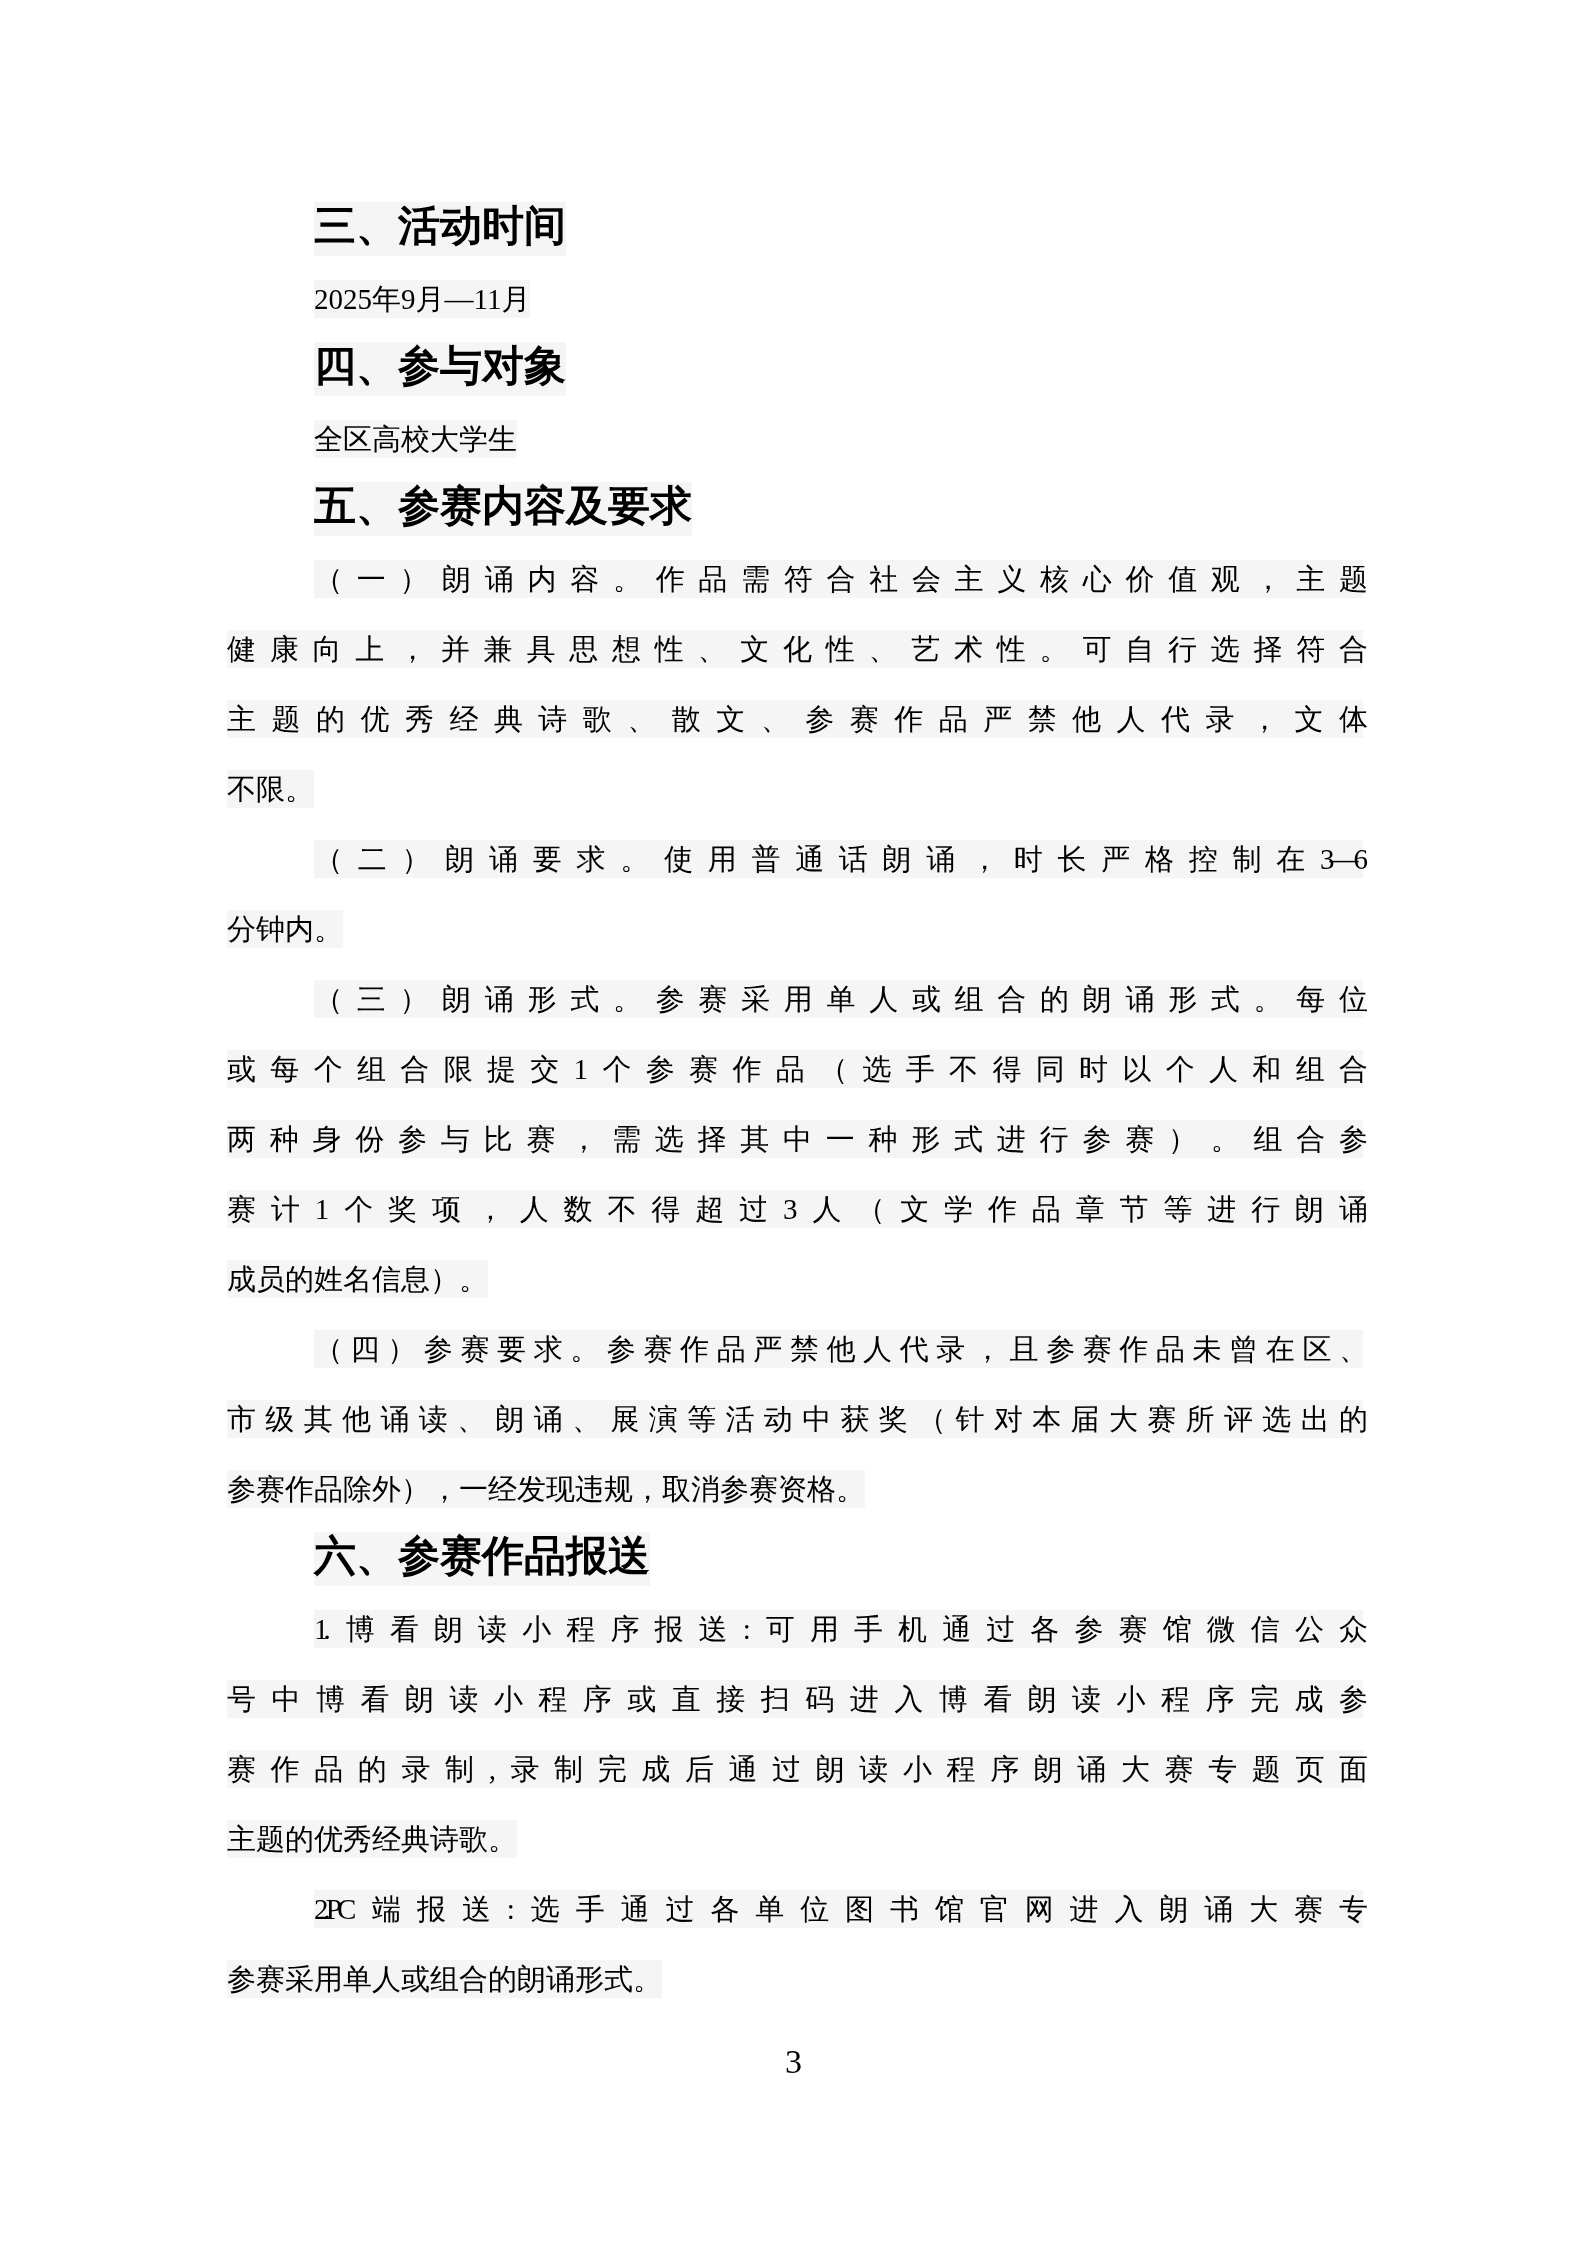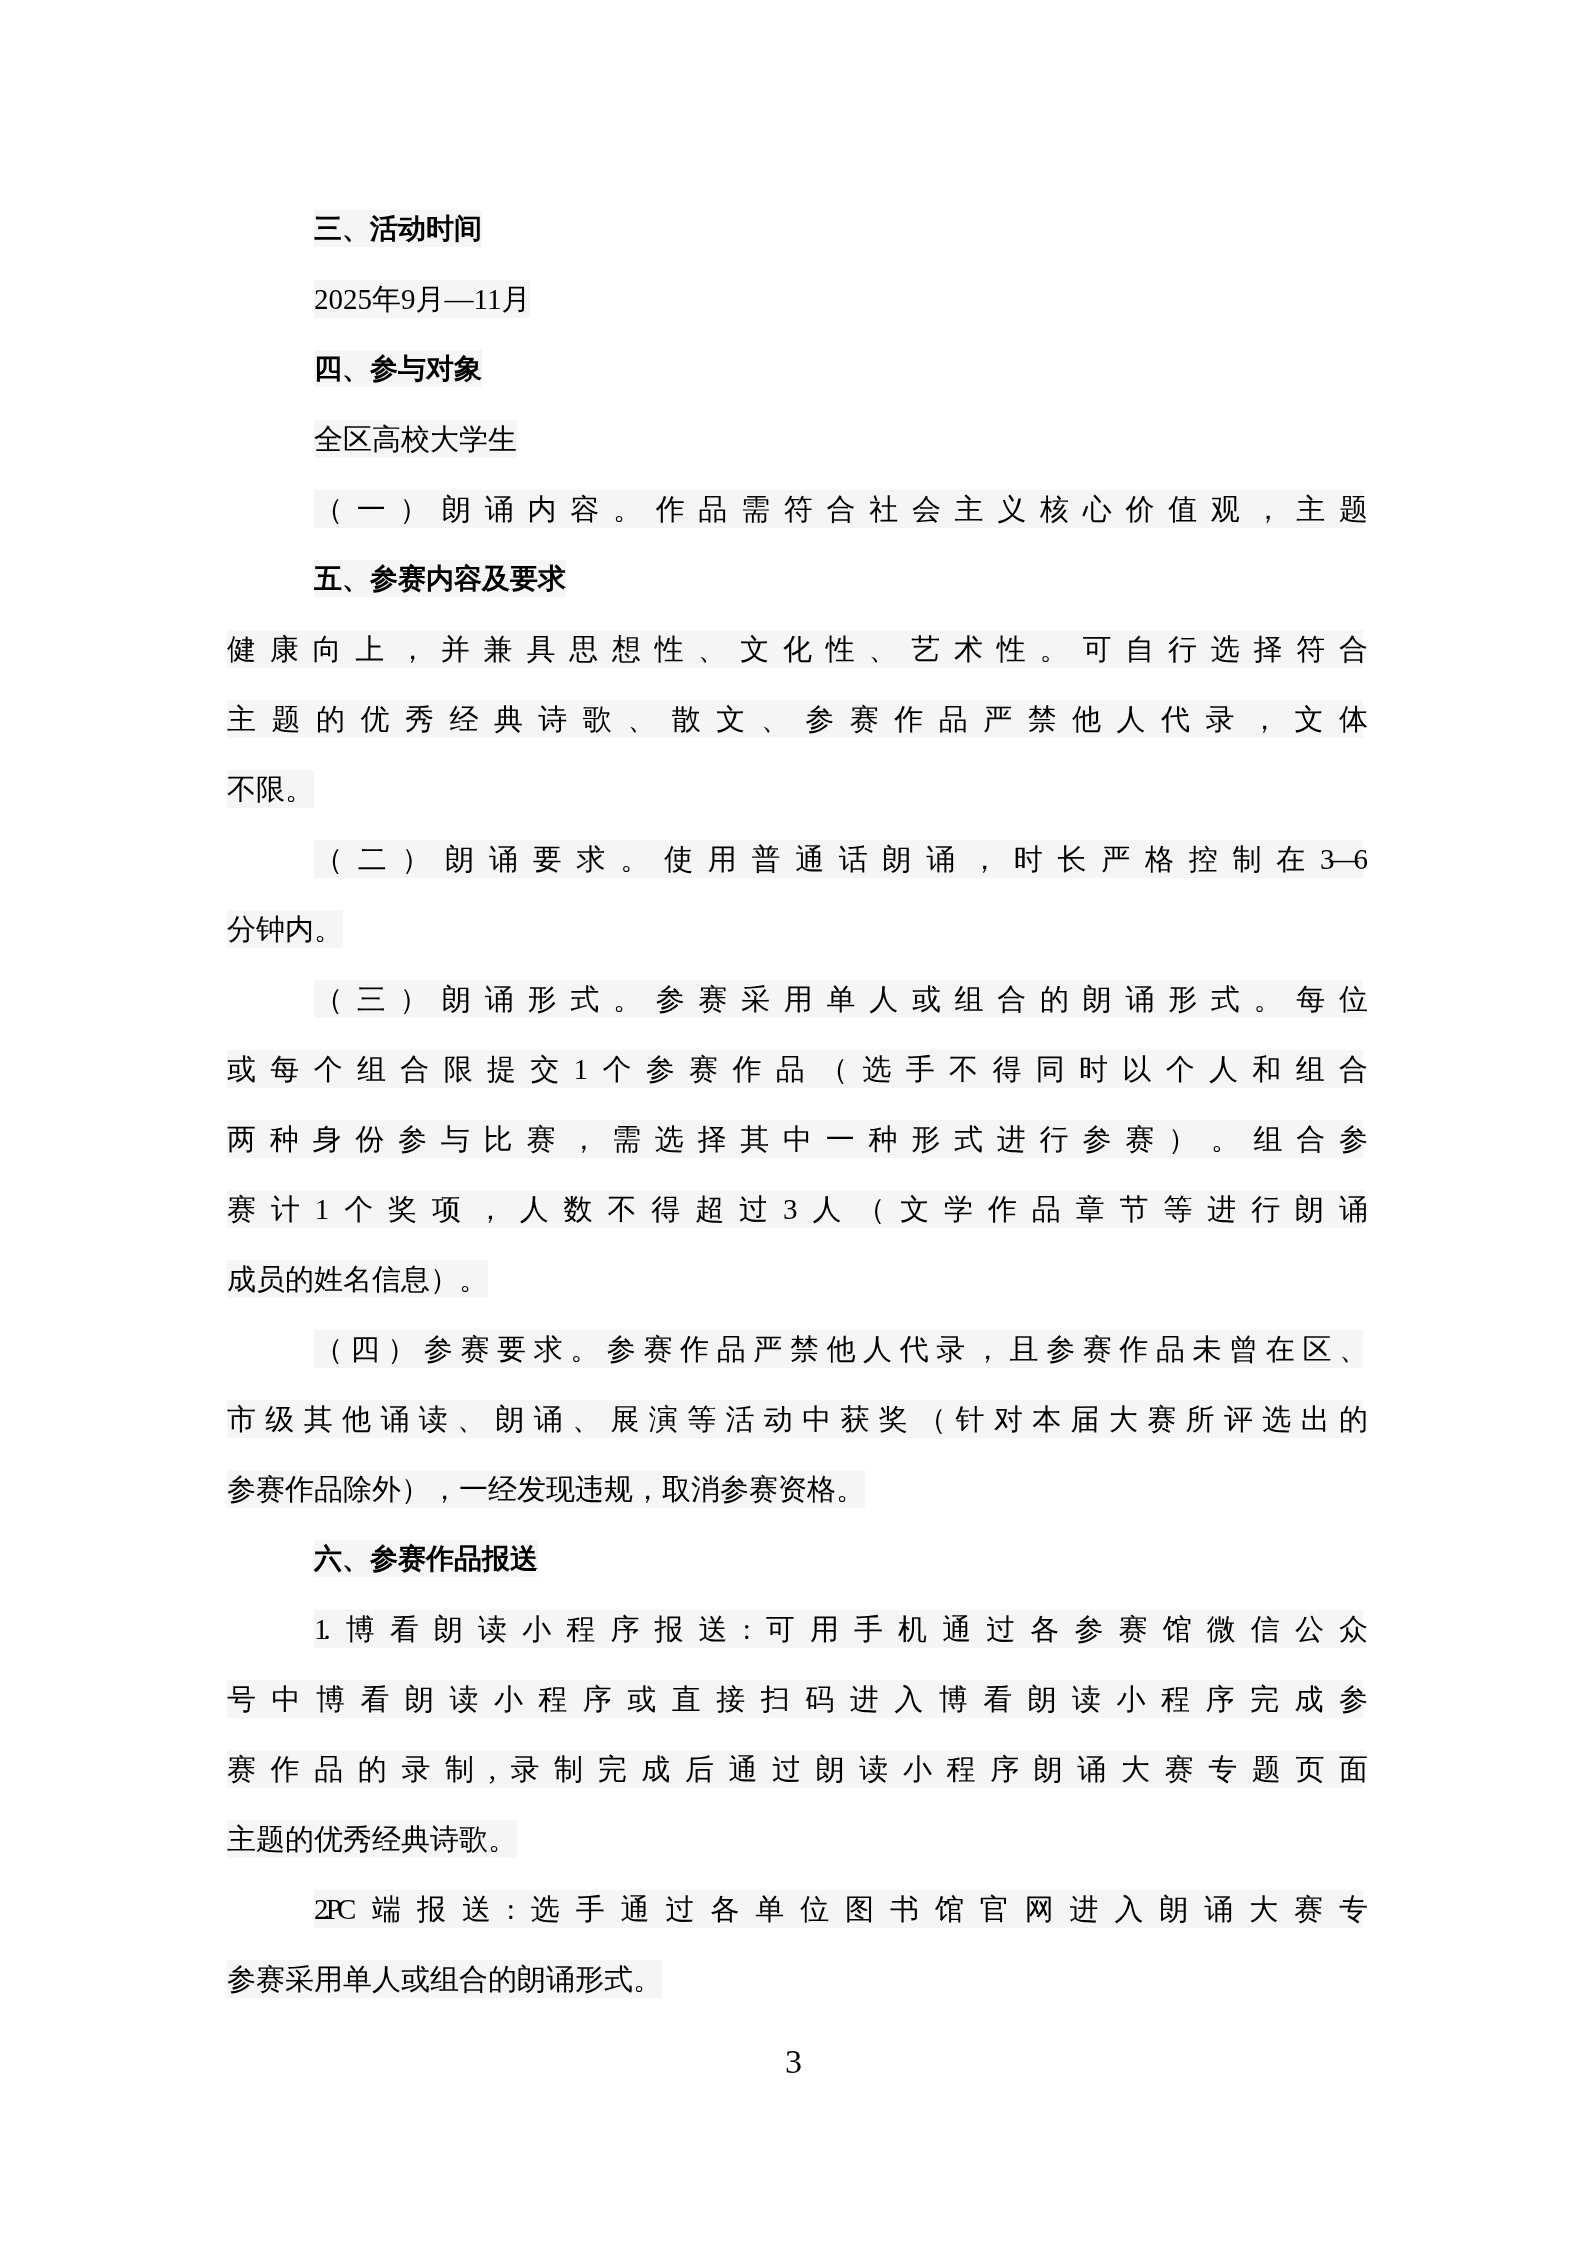--- a/index.html
+++ b/index.html
@@ -29,23 +29,23 @@
     text-align: left;
     white-space: normal;
   }
   
   .line .t {
     background: #f5f5f5;
     padding: 3px 0;
   }
   
   .h {
-    font-family: Liberation Sans, sans-serif;
+    font-family: Liberation Mono, monospace;
     font-weight: 700;
-    font-size: 28px;
+    font-size: 42px;
   }
   
   .ind { text-indent: 87px; }
   
   .j {
     text-align: justify;
     text-align-last: justify;
     letter-spacing: -5px;
   }
   .footer {
@@ -62,23 +62,23 @@
 </head>
 <body>
 
 <div class="page">
   <div class="content">
 
     <div class="line h ind"><span class="t">三、活动时间</span></div>
     <div class="line ind"><span class="t">2025年9月—11月</span></div>
     <div class="line h ind"><span class="t">四、参与对象</span></div>
     <div class="line ind"><span class="t">全区高校大学生</span></div>
+    <div class="line h ind"><span class="t">五、参赛内容及要求</span></div>
+
     <div class="line ind j"><span class="t">（一）朗诵内容。作品需符合社会主义核心价值观，主题</span></div>
-
-    <div class="line h ind"><span class="t">五、参赛内容及要求</span></div>
     <div class="line j"><span class="t">健康向上，并兼具思想性、文化性、艺术性。可自行选择符合</span></div>
     <div class="line j"><span class="t">主题的优秀经典诗歌、散文、参赛作品严禁他人代录，文体</span></div>
     <div class="line"><span class="t">不限。</span></div>
 
     <div class="line ind j"><span class="t">（二）朗诵要求。使用普通话朗诵，时长严格控制在3—6</span></div>
     <div class="line"><span class="t">分钟内。</span></div>
 
     <div class="line ind j"><span class="t">（三）朗诵形式。参赛采用单人或组合的朗诵形式。每位</span></div>
     <div class="line j"><span class="t">或每个组合限提交1个参赛作品（选手不得同时以个人和组合</span></div>
     <div class="line j"><span class="t">两种身份参与比赛，需选择其中一种形式进行参赛）。组合参</span></div>

